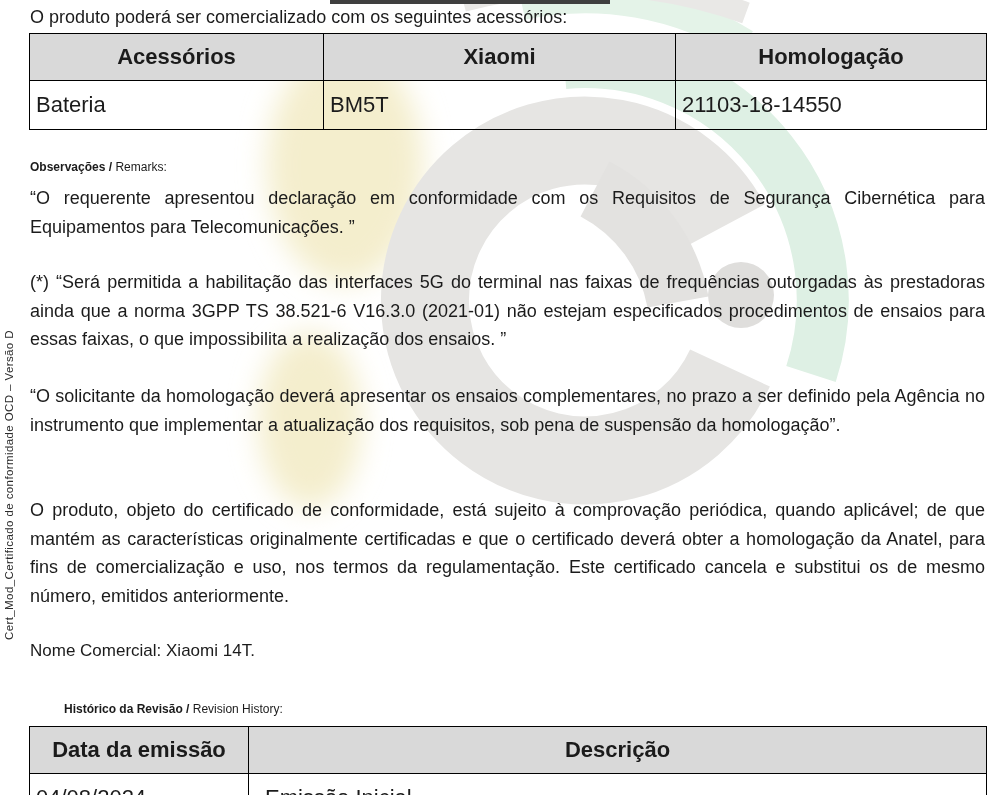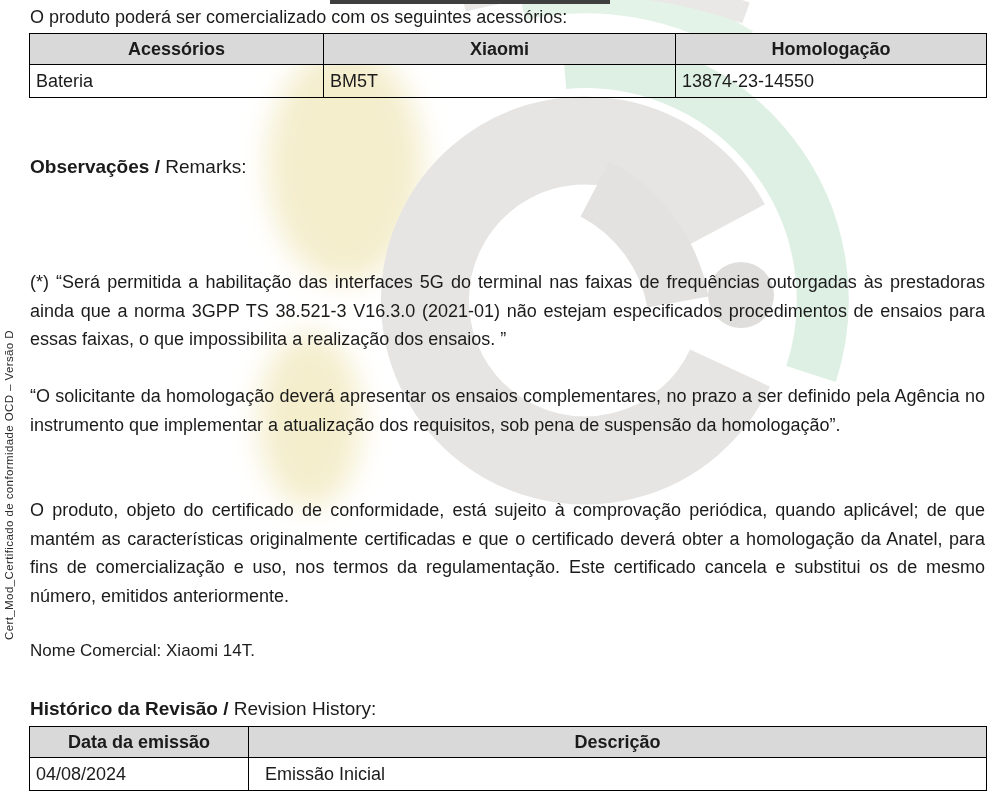--- a/index.html
+++ b/index.html
@@ -13,31 +13,31 @@
   }
   .wm{position:absolute;left:0;top:0;z-index:0;}
   .content{position:absolute;left:0;top:0;width:1000px;height:795px;z-index:1;text-decoration:underline;}
 
   .artifact{position:absolute;left:330px;top:0;width:280px;height:4px;background:#3f3f3f;}
 
   .intro{position:absolute;left:30px;top:5px;width:955px;font-size:18px;line-height:24px;}
 
   table{border-collapse:collapse;table-layout:fixed;background:transparent;}
   .tbl{position:absolute;left:29px;width:957px;}
-  .tbl td,.tbl th{border:1.6px solid #000;font-size:18px;padding:2px 6px;overflow:hidden;}
+  .tbl td,.tbl th{border:1.6px solid #000;font-size:22px;padding:10px 6px;overflow:hidden;}
   .tbl th{background:#d9d9d9;font-weight:bold;text-align:center;height:26px;}
   .tbl td{text-align:left;height:28px;background:transparent;}
   .tbl td.left{text-align:left;padding-left:16px;}
   #accessories-table{top:33px;}
   #revision-table{top:726px;}
 
-  .heading{position:absolute;left:30px;font-size:19px;line-height:24px;white-space:nowrap;}
+  .heading{position:absolute;left:30px;font-size:12px;line-height:24px;white-space:nowrap;}
   .heading .b{font-weight:bold;}
   #obs-heading{top:155px;}
-  #rev-heading{top:697px;}
+  #rev-heading{top:697px;margin-left:34px;}
 
   .para{
     position:absolute;left:30px;width:955px;
     font-size:18px;line-height:28.5px;
     text-align:justify;
   }
   #para-1{top:184px;}
   #para-2{top:268px;}
   #para-3{top:382px;}
   #para-4{top:496px;}
@@ -96,30 +96,31 @@
         </colgroup>
       <tbody>
           <tr>
         <th>Acessórios</th>
         <th>Xiaomi</th>
         <th>Homologação</th>
       </tr>
       <tr>
         <td>Bateria</td>
         <td>BM5T</td>
-        <td>13874-23-14550</td>
+        <td>21103-18-14550</td>
       </tr>
     </tbody>
       </table>
 
     <div class="heading" id="obs-heading">
       <span class="b">Observações / </span><span>Remarks:</span>
     </div>
 
-    <div class="para" id="para-2">(*) “Será permitida a habilitação das interfaces 5G do terminal nas faixas de frequências outorgadas às prestadoras ainda que a norma 3GPP TS 38.521-3 V16.3.0 (2021-01) não estejam especificados procedimentos de ensaios para essas faixas, o que impossibilita a realização dos ensaios. ”</div>
+    <div class="para" id="para-1">“O requerente apresentou declaração em conformidade com os Requisitos de Segurança Cibernética para Equipamentos para Telecomunicações. ”</div>
+    <div class="para" id="para-2">(*) “Será permitida a habilitação das interfaces 5G do terminal nas faixas de frequências outorgadas às prestadoras ainda que a norma 3GPP TS 38.521-6 V16.3.0 (2021-01) não estejam especificados procedimentos de ensaios para essas faixas, o que impossibilita a realização dos ensaios. ”</div>
     <div class="para" id="para-3">“O solicitante da homologação deverá apresentar os ensaios complementares, no prazo a ser definido pela Agência no instrumento que implementar a atualização dos requisitos, sob pena de suspensão da homologação”.</div>
     <div class="para" id="para-4">O produto, objeto do certificado de conformidade, está sujeito à comprovação periódica, quando aplicável; de que mantém as características originalmente certificadas e que o certificado deverá obter a homologação da Anatel, para fins de comercialização e uso, nos termos da regulamentação. Este certificado cancela e substitui os de mesmo número, emitidos anteriormente.</div>
 
     <div class="trade">Nome Comercial: Xiaomi 14T.</div>
 
     <div class="heading" id="rev-heading">
       <span class="b">Histórico da Revisão / </span><span>Revision History:</span>
     </div>
 
     <table class="tbl" id="revision-table">

